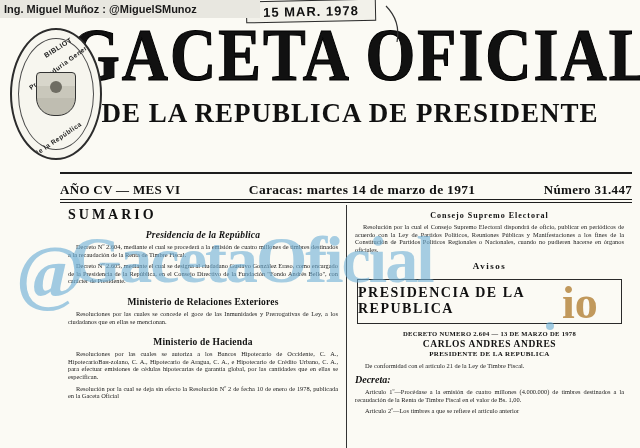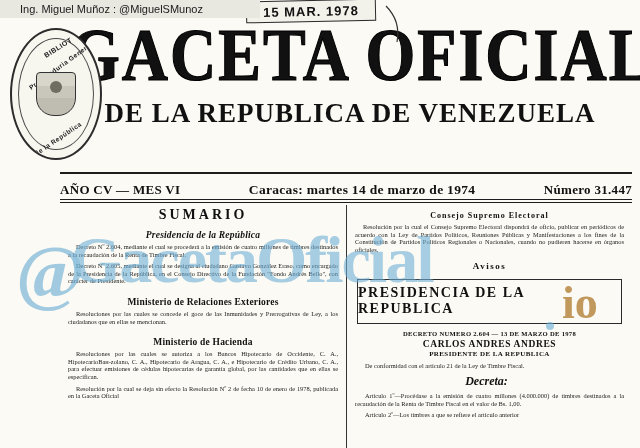--- a/index.html
+++ b/index.html
@@ -13,23 +13,23 @@
   }
   .page {
     position:absolute; inset:0;
     background:#fbfaf4;
   }
   
   .credit {
     position:absolute; left:0; top:0; width:260px; height:18px;
     background:#e8e7e0;
     font-family:"Liberation Sans", sans-serif;
-    font-size:11px; font-weight:normal;
+    font-size:11px; font-weight:bold;
     color:#1a1a1a;
-    display:flex; align-items:center; padding-left:20px;
+    display:flex; align-items:center; padding-left:4px;
     letter-spacing:0px;
     z-index:12;
   }
   
   .datestamp {
     position:absolute; left:246px; top:0px;
     width:130px; height:22px;
     border:1px solid #2b2b2b;
     background:#f2f1ea;
     font-family:"Liberation Sans", sans-serif;
@@ -135,21 +135,20 @@
     position:absolute; left:60px; right:8px; top:205px; bottom:0;
     display:flex;
   }
   .col {
     position:relative;
     padding:0 8px;
   }
   .col.left { width:50%; }
   .col.right { width:50%; border-left:1px solid #333; }
   .sumario {
-    text-align:center;
     font-family:"Liberation Serif", serif;
     font-weight:bold;
     font-size:14px;
     letter-spacing:3px;
     margin:2px 0 4px 0;
   }
   .sec-title {
     text-align:center;
     font-weight:bold;
     font-size:9.5px;
@@ -205,22 +204,22 @@
     margin:2px 0 0 0;
   }
   .prez-sub {
     text-align:center;
     font-size:7px;
     font-weight:bold;
     letter-spacing:.4px;
     margin:1px 0 4px 0;
   }
   .decreta {
-    text-align:center;
-    font-size:12px;
+    text-align:left;
+    font-size:10px;
     font-weight:bold;
     font-style:italic;
     margin:4px 6px 3px 0;
   }
   
   .watermark {
     position:absolute; left:14px; top:196px;
     width:612px; height:150px;
     z-index:20;
     pointer-events:none;
@@ -266,30 +265,30 @@
     <div class="seal-oval">
       <div class="seal-txt seal-t1">BIBLIOT</div>
       <div class="seal-txt seal-t2">Procuraduria Gener</div>
       <div class="seal-emblem"></div>
       <div class="seal-txt seal-t3">de la República</div>
     </div>
   </div>
 
   <div class="masthead">
     <div class="gaceta">GACETA OFICIAL</div>
-    <div class="subhead">DE LA REPUBLICA DE VENEZUELA</div>
+    <div class="subhead">DE LA REPUBLICA DE PRESIDENTE</div>
   </div>
 
   <div class="rule-thick" style="top:172px;"></div>
   <div class="rule-thin" style="top:199px;"></div>
   <div class="rule-thin" style="top:202px;"></div>
 
   <div class="issueline">
     <span>AÑO CV — MES VI</span>
-    <span class="mid">Caracas: martes 14 de marzo de 1974</span>
+    <span class="mid">Caracas: martes 14 de marzo de 1971</span>
     <span>Número 31.447</span>
   </div>
 
   <div class="cols">
 
     <div class="col left">
       <div class="sumario">SUMARIO</div>
 
       <div class="sec-title">Presidencia de la República</div>
       <p class="body">Decreto Nº 2.604, mediante el cual se procederá a la emisión de cuatro millones de timbres destinados a la recaudación de la Renta de Timbre Fiscal.</p>

